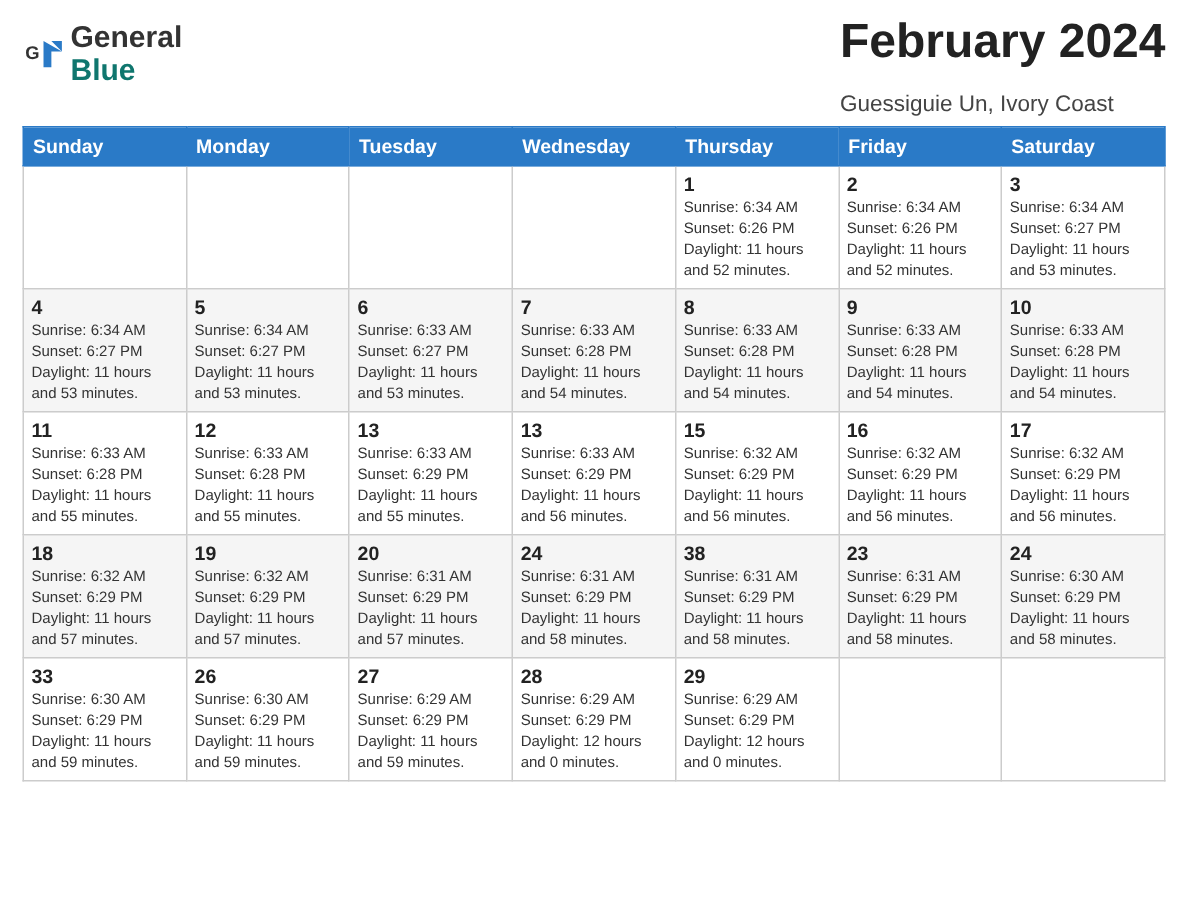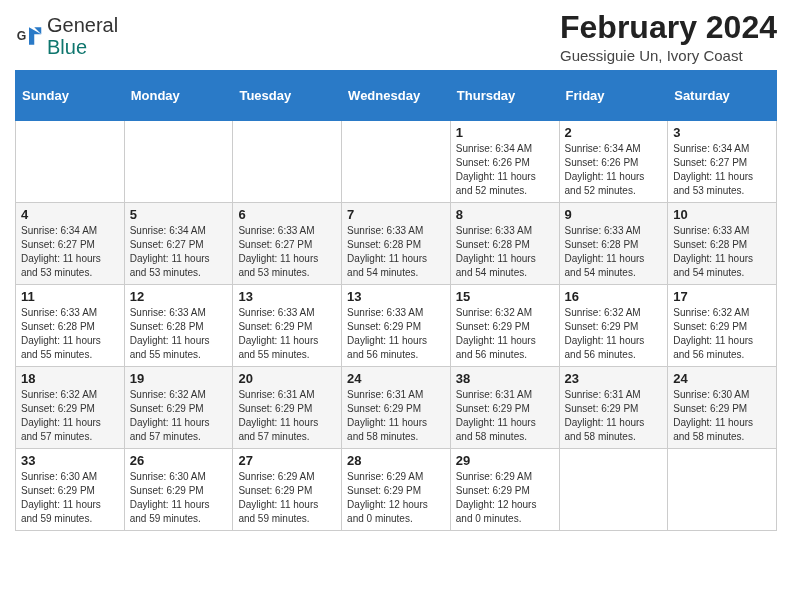--- a/index.html
+++ b/index.html
@@ -22,53 +22,53 @@
       align-items: flex-start;
       margin-bottom: 6px;
     }
     .logo {
       display: flex;
       align-items: center;
       padding-top: 4px;
     }
     .logo-text {
       font-size: 20px;
-      font-weight: normal;
+      font-weight: bold;
       line-height: 1.1;
     }
     .logo-general { color: #333; }
     .logo-blue { color: #0f766e; }
     .logo-icon {
       width: 28px;
       height: 28px;
       margin-right: 4px;
     }
     .title-block {
     }
     .month-year {
       font-size: 32px;
       font-weight: bold;
       color: #222;
       line-height: 1.1;
     }
     .location {
       font-size: 15px;
       color: #444;
-      margin-top: 2px;
+      margin-top: 16px;
     }
     .calendar {
       width: 100%;
       border-collapse: collapse;
       font-size: 11px;
     }
     .calendar th {
       background: #2a7ac7;
       color: #fff;
       text-align: left;
-      padding: 17px 6px;
+      padding: 5px 6px;
       font-size: 13px;
       font-weight: bold;
       border: 1px solid #2a7ac7;
     }
     .calendar td {
       border: 1px solid #ccc;
       vertical-align: top;
       padding: 4px 5px;
       width: calc(100% / 7);
       min-height: 70px;

